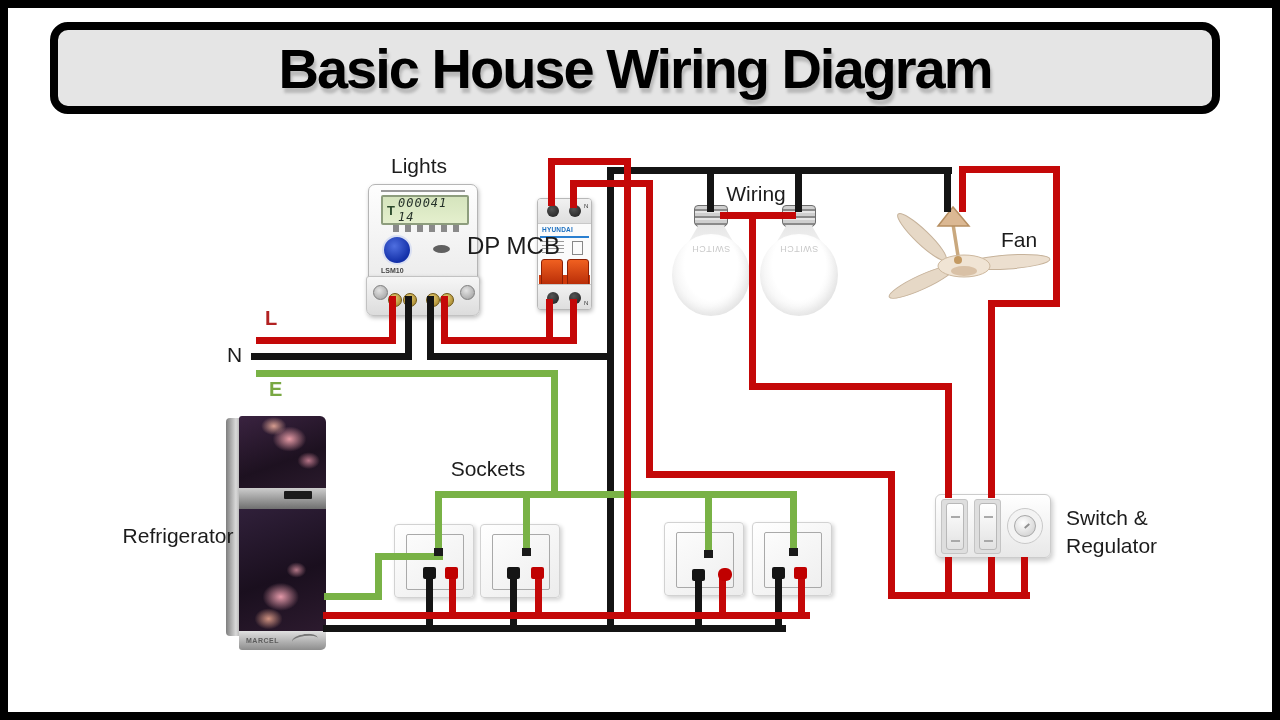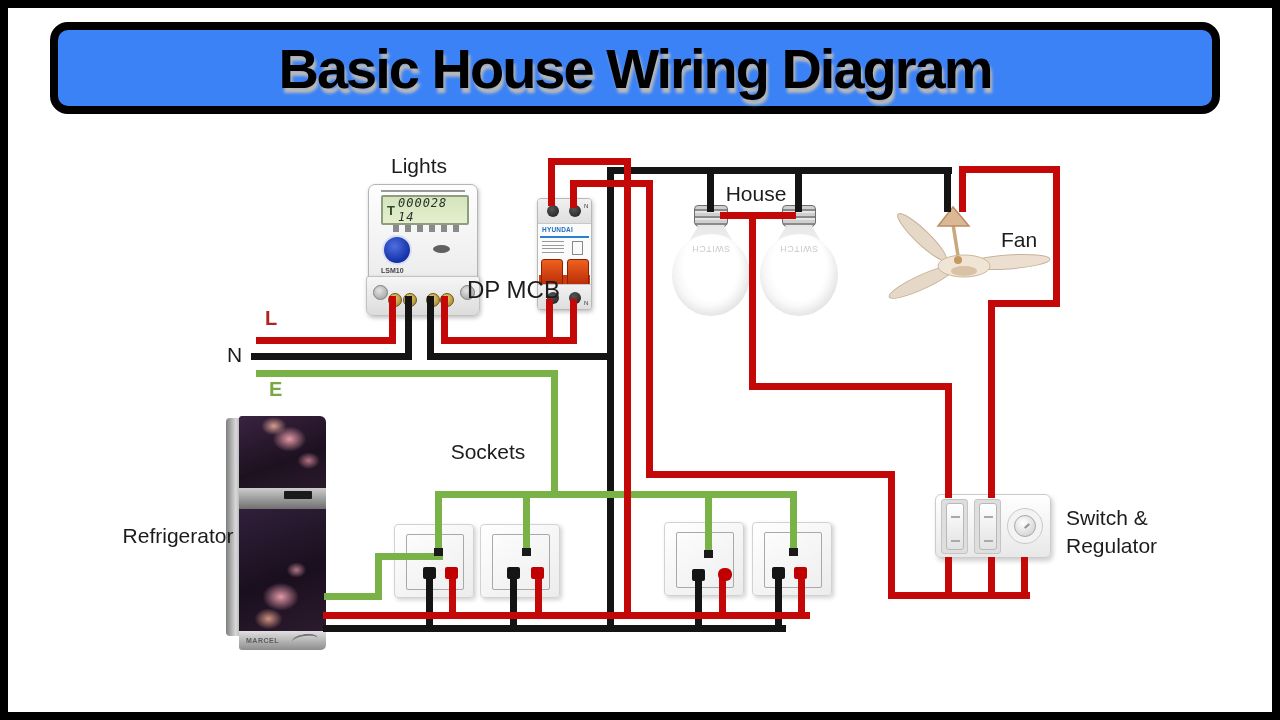--- a/index.html
+++ b/index.html
@@ -1,18 +1,18 @@
 <!DOCTYPE html>
 <html><head>
 <meta charset="utf-8">
 <style>
   html,body{margin:0;padding:0;background:#fff;}
   #canvas{position:relative;width:1280px;height:720px;background:#ffffff;border:8px solid #000;box-sizing:border-box;overflow:hidden;font-family:"Liberation Sans",sans-serif;}
   
-  .banner{position:absolute;left:42px;top:14px;width:1170px;height:92px;background:#3b82f6;border:8px solid #000;border-radius:18px;box-sizing:border-box;display:flex;align-items:center;justify-content:center;}
+  .banner{position:absolute;left:42px;top:14px;width:1170px;height:92px;background:#e5e5e5;border:8px solid #000;border-radius:18px;box-sizing:border-box;display:flex;align-items:center;justify-content:center;}
   .banner h1{margin:0;font-size:56px;font-weight:900;letter-spacing:-2px;color:#000;text-shadow:2px 5px 3px #b9b9b9;}
   
   .lbl{position:absolute;font-size:21px;color:#1c1c1c;white-space:nowrap;z-index:3;}
   .lbl.center{transform:translateX(-50%);}
   
   svg.wires{position:absolute;left:0;top:0;z-index:2;}
   
   .meter{position:absolute;left:360px;top:176px;width:108px;height:94px;background:linear-gradient(180deg,#fefefe,#ececec);border:1px solid #b5b5b5;border-radius:7px 7px 2px 2px;box-shadow:1px 2px 4px rgba(0,0,0,.25);z-index:1;}
   .meter .brandline{position:absolute;left:12px;top:5px;width:84px;height:2px;background:#9a9a9a;}
   .meter .lcd{position:absolute;left:12px;top:10px;width:84px;height:26px;background:linear-gradient(180deg,#d5e4bd,#e4efcd);border:2px solid #8d9d7d;border-radius:2px;display:flex;align-items:center;}
@@ -84,21 +84,21 @@
 <div id="canvas">
 
   <div class="banner">
     <h1>Basic House Wiring Diagram</h1>
   </div>
 
   <div class="meter">
     <div class="brandline"></div>
     <div class="lcd">
       <span class="t">T</span>
-      <span class="digits">000028 14</span>
+      <span class="digits">000041 14</span>
     </div>
     <div class="marks"></div>
     <div class="btn"></div>
     <div class="oval"></div>
     <div class="model">LSM10</div>
     <div class="tinylines"></div>
   </div>
   <div class="meter-lower">
     <div class="screw" style="left:6px;top:8px;"></div>
     <div class="screw" style="left:93px;top:8px;"></div>
@@ -276,24 +276,24 @@
       <rect x="684" y="561" width="13" height="12" rx="2" fill="#151515"></rect>
       <rect x="764" y="559" width="13" height="12" rx="2" fill="#151515"></rect>
       <rect x="437" y="559" width="13" height="12" rx="2" fill="#c00000"></rect>
       <rect x="523" y="559" width="13" height="12" rx="2" fill="#c00000"></rect>
       <rect x="710" y="560" width="14" height="13" rx="6" fill="#c00000"></rect>
       <rect x="786" y="559" width="13" height="12" rx="2" fill="#c00000"></rect>
     </g>
   </svg>
 
   <div class="lbl center" style="left:411px;top:146px;">Lights</div>
-  <div class="lbl" style="left:459px;top:224px;font-size:24px;margin-top:44px;">DP MCB</div>
-  <div class="lbl center" style="left:748px;top:174px;">House</div>
+  <div class="lbl" style="left:459px;top:224px;font-size:24px;">DP MCB</div>
+  <div class="lbl center" style="left:748px;top:174px;">Wiring</div>
   <div class="lbl center" style="left:1011px;top:220px;">Fan</div>
-  <div class="lbl center" style="left:480px;top:432px;">Sockets</div>
+  <div class="lbl center" style="left:480px;top:449px;">Sockets</div>
   <div class="lbl center" style="left:170px;top:516px;">Refrigerator</div>
   <div class="lbl" style="left:1058px;top:498px;">Switch &amp;</div>
   <div class="lbl" style="left:1058px;top:526px;">Regulator</div>
   <div class="lbl" style="left:257px;top:299px;color:#b22222;font-weight:600;font-size:20px;">L</div>
   <div class="lbl" style="left:219px;top:335px;font-size:21px;">N</div>
   <div class="lbl" style="left:261px;top:370px;color:#79a843;font-weight:600;font-size:20px;">E</div>
 
 </div>
 
 </body></html>

